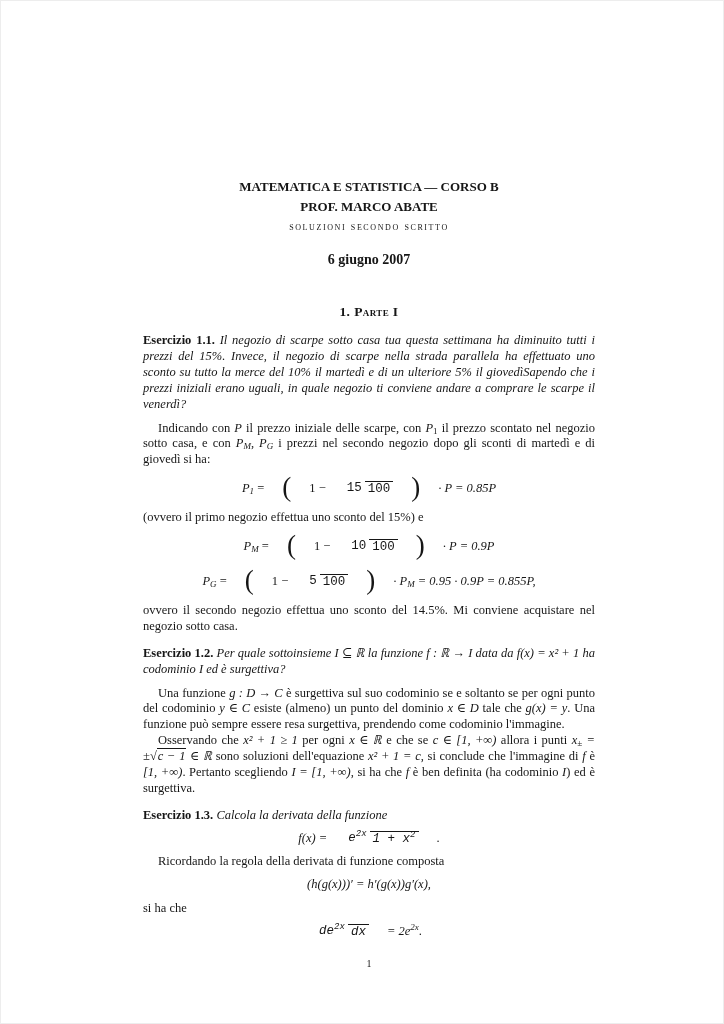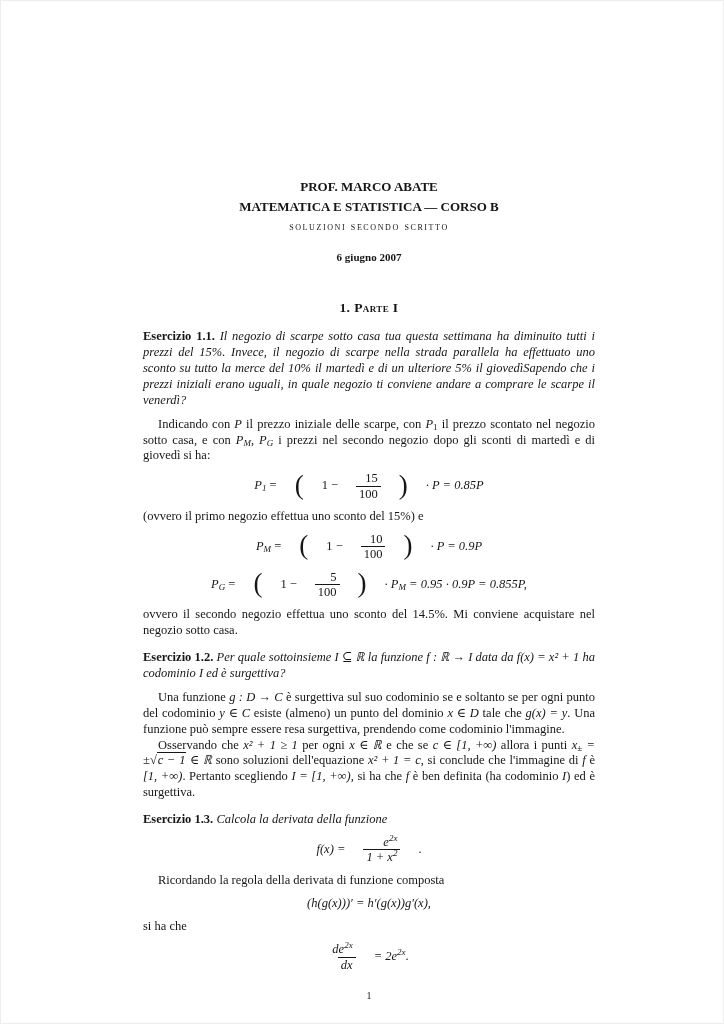--- a/index.html
+++ b/index.html
@@ -7,50 +7,50 @@
         border:1px solid #ededed;box-sizing:border-box;
         font-family:"Liberation Serif","DejaVu Serif",serif;color:#161616;}
   .content{position:absolute;left:142px;top:0;width:452px;padding-top:176px;
         font-size:12.5px;line-height:1.27;text-align:justify;}
   .center{text-align:center;}
   .b{font-weight:bold;}
   .m{font-style:italic;}
   .sc{font-variant:small-caps;font-weight:bold;}
   .t1{font-size:13px;line-height:1.5;}
   .subtitle{font-size:12px;letter-spacing:1.6px;margin-top:3px;font-variant:small-caps;}
-  .date{font-size:11px;margin-top:17px;}
+  .date{font-size:14px;margin-top:17px;}
   .section{font-size:13.5px;margin-top:34px;margin-bottom:13px;letter-spacing:.4px;}
   .p{margin:0;}
   .ex{margin-top:11px;}
   .sol{margin-top:8px;}
   .ind{text-indent:15px;}
   .eq{display:flex;justify-content:center;align-items:center;gap:18px;margin:7px 0 8px;}
   .eqpart{white-space:pre;}
   .up{font-style:normal;}
-  .frac{display:inline-flex;flex-direction:column;align-items:flex-end;line-height:1.15;font-style:normal;}
+  .frac{display:inline-flex;flex-direction:row;align-items:flex-start;line-height:1.15;font-style:normal;font-family:Liberation Mono, monospace;}
   .frac.m,.fnum.m,.fden.m{font-style:italic;}
   .fnum{display:block;padding:0 3px 0 3px;}
   .fden{display:block;border-top:1px solid #161616;padding:0 3px;}
   .bp{font-size:27px;font-weight:300;line-height:1;font-style:normal;transform:translateY(-1px);}
   sub{font-size:9px;line-height:0;vertical-align:-2px;}
   sup{font-size:9px;line-height:0;vertical-align:5px;}
   .sqrtwrap{white-space:nowrap;font-style:italic;}
   .rad{font-style:normal;}
   .radicand{border-top:1px solid #161616;padding:0 1px;}
   .pagenum{text-align:center;font-size:10px;margin-top:18px;}
 </style>
 </head>
 <body>
 
 <div class="page">
   <div class="content">
 
     <div class="center">
+      <div class="t1 b">MATEMATICA E STATISTICA — CORSO B</div>
       <div class="t1 b">PROF. MARCO ABATE</div>
-      <div class="t1 b">MATEMATICA E STATISTICA — CORSO B</div>
       <div class="subtitle">soluzioni secondo scritto</div>
       <div class="date b">6 giugno 2007</div>
     </div>
 
     <div class="section sc center">1. Parte I</div>
 
     <p class="p ex"><b>Esercizio 1.1.</b> <i>Il negozio di scarpe sotto casa tua questa settimana ha diminuito tutti i prezzi del 15%. Invece, il negozio di scarpe nella strada parallela ha effettuato uno sconto su tutto la merce del 10% il martedì e di un ulteriore 5% il giovedìSapendo che i prezzi iniziali erano uguali, in quale negozio ti conviene andare a comprare le scarpe il venerdì?</i></p>
 
     <p class="p ind sol"><span>Indicando con </span><span class="m">P</span><span> il prezzo iniziale delle scarpe, con </span><span class="m">P</span><sub>1</sub><span> il prezzo scontato nel negozio sotto casa, e con </span><span class="m">P</span><sub class="m">M</sub><span>, </span><span class="m">P</span><sub class="m">G</sub><span> i prezzi nel secondo negozio dopo gli sconti di martedì e di giovedì si ha:</span></p>
 

